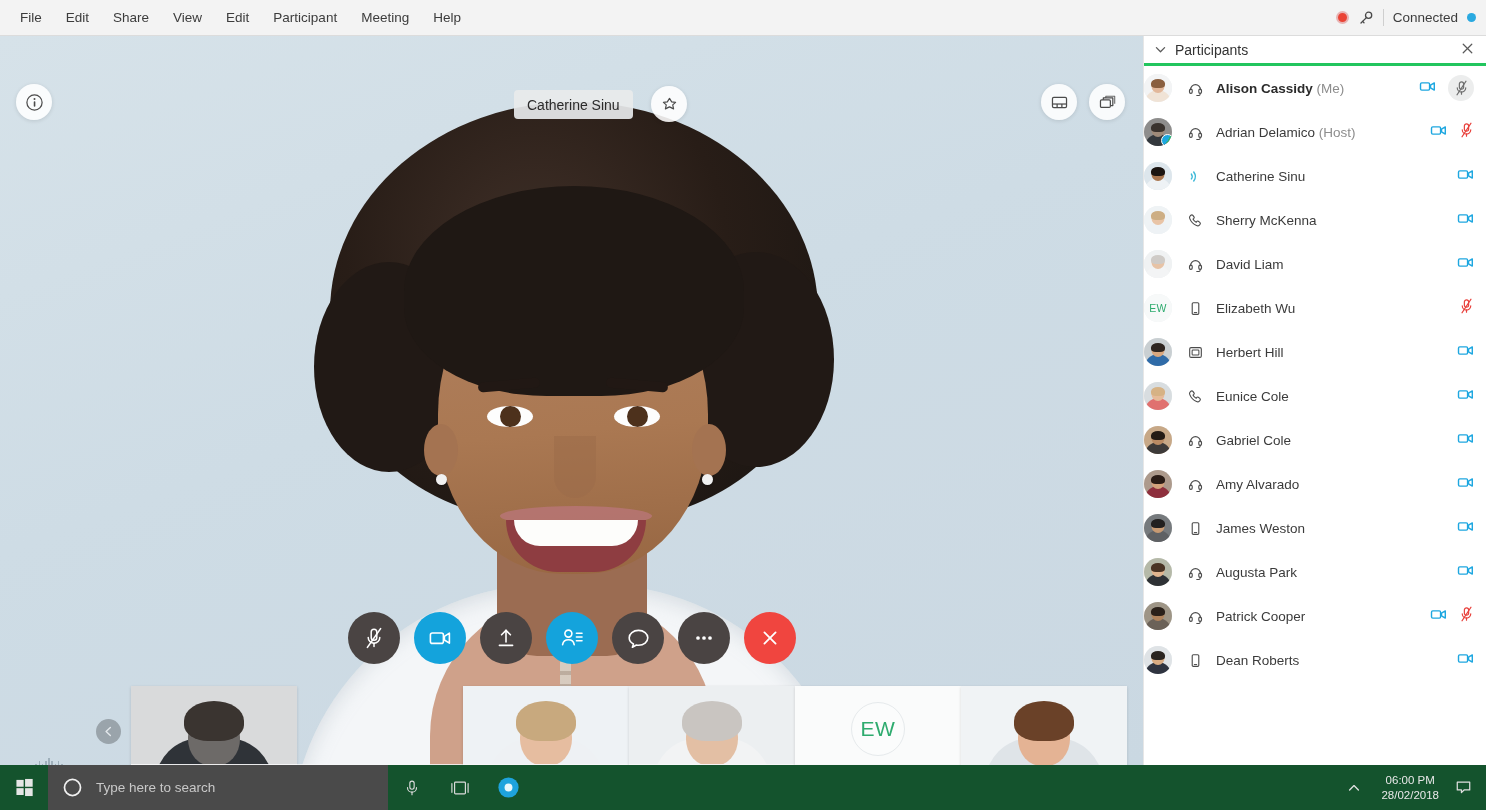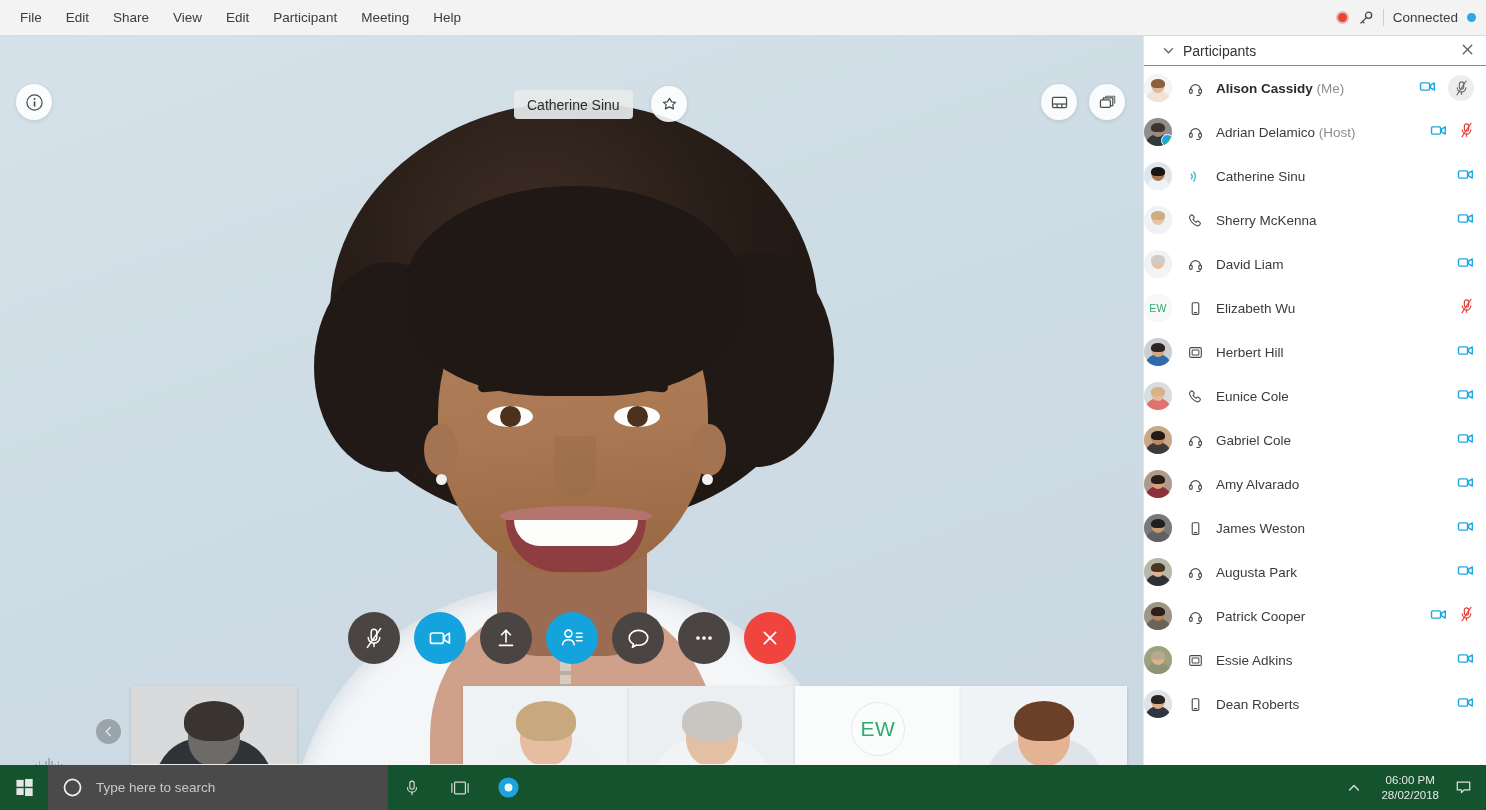--- a/index.html
+++ b/index.html
@@ -151,22 +151,22 @@
   }
   .cisco-bars { display:flex; align-items:flex-end; justify-content:center; gap:1.6px; height:10px; margin-bottom:2px; }
   .cisco-bars i { display:block; width:1.6px; background:#9fb0bb; }
 
   
   .panel {
     position:absolute; left:1143px; top:36px; width:343px; height:729px;
     background:#ffffff; border-left:1px solid #e6e6e6; overflow:hidden;
   }
   .panel-head {
-    height:30px; display:flex; align-items:center; padding:0 12px 0 18px;
-    border-bottom:1px solid #22c55e;
+    height:30px; display:flex; align-items:center; padding:0 12px 0 10px;
+    border-bottom:3px solid #22c55e;
   }
   .panel-title { font-size:14px; color:#333; margin-left:8px; }
   .panel-close { margin-left:auto; cursor:pointer; }
   .plist { height:699px; overflow:hidden; }
   .prow {
     height:44px; display:flex; align-items:center; padding:0 12px 0 0;
     position:relative;
   }
   .pavatar {
     width:28px; height:28px; border-radius:50%; overflow:hidden; position:relative;
@@ -758,41 +758,20 @@
             <span><svg width="15" height="16" viewBox="0 0 16 18">
     <rect x="5.6" y="2" width="4.8" height="8.4" rx="2.4" fill="none" stroke="#e8413c" stroke-width="1.35"></rect>
     <path d="M3.2 8.8 a4.8 4.8 0 0 0 9.6 0" fill="none" stroke="#e8413c" stroke-width="1.35" stroke-linecap="round"></path>
     <line x1="8" y1="13.4" x2="8" y2="16" stroke="#e8413c" stroke-width="1.35" stroke-linecap="round"></line>
     <line x1="3" y1="16.6" x2="13" y2="1.4" stroke="#e8413c" stroke-width="1.45" stroke-linecap="round"></line>
               </svg></span>
           </div>
         </div>
         <div class="prow">
           <div class="pavatar">
-            <div class="pav-bg" style="background:#9aa37e"></div>
-          <div class="pav-body" style="width:26px;height:13px;bottom:-1px;background:#8f9478"></div>
-          <div class="pav-head" style="width:13px;height:13px;top:6px;background:#ddb38c"></div>
-          <div class="pav-head" style="width:14px;height:9px;top:4.5px;border-radius:50% 50% 35% 35%;background:#b9a992"></div>
-          </div>
-     <div class="pdev">
-            <svg width="15" height="15" viewBox="0 0 16 16">
-        <rect x="1.8" y="2.8" width="12.4" height="10.4" rx="1.5" fill="none" stroke="#4b4b4b" stroke-width="1.2"></rect>
-        <rect x="4.4" y="5.4" width="7.2" height="5.2" rx=".8" fill="none" stroke="#4b4b4b" stroke-width="1.1"></rect>
-            </svg>
-          </div>
-     <div class="pname"><span>Essie Adkins</span></div>
-     <div class="pright">
-            <span><svg width="17" height="17" viewBox="0 0 18 18">
-    <rect x="1.6" y="5.2" width="9.6" height="7.6" rx="1.3" fill="none" stroke="#1ea7e0" stroke-width="1.5"></rect>
-    <path d="M12.2 7.6 L16.2 5.2 V12.8 L12.2 10.4 Z" fill="none" stroke="#1ea7e0" stroke-width="1.5" stroke-linejoin="round"></path>
-              </svg></span>
-          </div>
-        </div>
-        <div class="prow">
-          <div class="pavatar">
             <div class="pav-bg" style="background:#dfe3e6"></div>
           <div class="pav-body" style="width:26px;height:13px;bottom:-1px;background:#2f3440"></div>
           <div class="pav-head" style="width:13px;height:13px;top:6px;background:#d8ab82"></div>
           <div class="pav-head" style="width:14px;height:9px;top:4.5px;border-radius:50% 50% 35% 35%;background:#2a2420"></div>
           </div>
      <div class="pdev">
             <svg width="15" height="15" viewBox="0 0 16 16">
         <rect x="4.5" y="1.8" width="7" height="12.4" rx="1.2" fill="none" stroke="#4b4b4b" stroke-width="1.2"></rect>
         <line x1="6.7" y1="12.3" x2="9.3" y2="12.3" stroke="#4b4b4b" stroke-width="1.05" stroke-linecap="round"></line>
             </svg>

